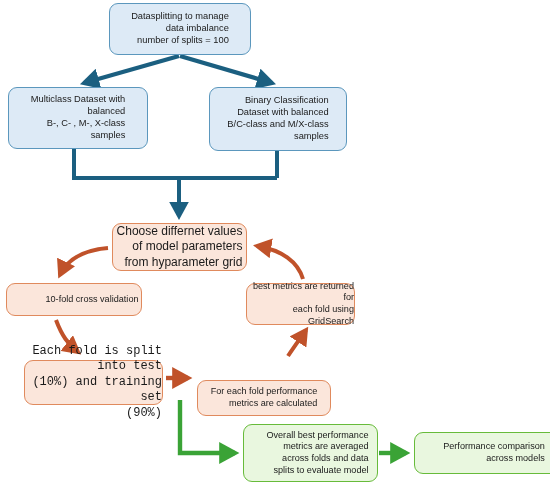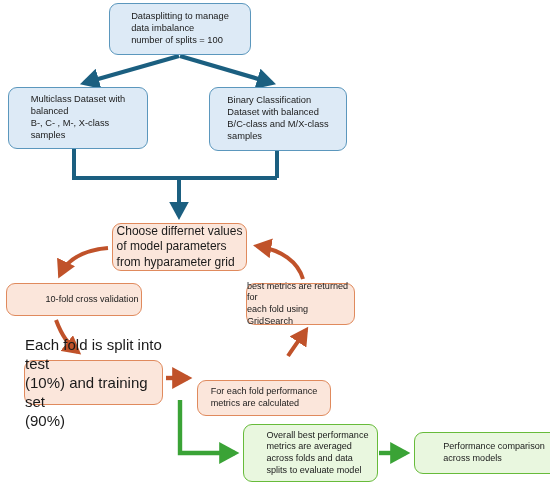--- a/index.html
+++ b/index.html
@@ -14,21 +14,21 @@
     background: #ffffff;
     font-family: "Liberation Sans", sans-serif;
     overflow: hidden;
   }
   .node {
     position: absolute;
     box-sizing: border-box;
     display: flex;
     align-items: center;
     justify-content: center;
-    text-align: left;
+    text-align: right;
     border-radius: 9px;
     border-width: 1.6px;
     border-style: solid;
     color: #1a1a1a;
     line-height: 1.28;
     white-space: pre-line;
     z-index: 3;
   }
   .blue {
     background: #ddeaf6;
@@ -43,21 +43,21 @@
     border-color: #67bb3a;
     padding-left: 14px;
   }
   
   #n-datasplit { left: 109px; top: 3px;  width: 142px; height: 52px; font-size: 9.3px; }
   #n-multiclass{ left: 8px;   top: 87px; width: 140px; height: 62px; font-size: 9.3px; }
   #n-binary    { left: 209px; top: 87px; width: 138px; height: 64px; font-size: 9.3px; }
   #n-choose    { left: 112px; top: 223px; width: 135px; height: 48px; font-size: 12px; }
   #n-tenfold   { left: 6px;   top: 283px; width: 136px; height: 33px; font-size: 9.1px; padding-left: 36px; }
   #n-best      { left: 246px; top: 283px; width: 109px; height: 42px; font-size: 9.1px; }
-  #n-eachfold  { left: 24px;  top: 360px; width: 139px; height: 45px; font-size: 15px; }
+  #n-eachfold  { left: 24px;  top: 360px; width: 139px; height: 45px; font-size: 12px; font-family: Liberation Mono, monospace; }
   #n-foreach   { left: 197px; top: 360px; width: 134px; height: 36px; font-size: 9.1px; margin-top: 20px; }
   #n-overall   { left: 243px; top: 424px; width: 135px; height: 58px; font-size: 9.1px; }
   #n-compare   { left: 414px; top: 432px; width: 146px; height: 42px; font-size: 9.1px; }
 
   #edges {
     position: absolute;
     left: 0; top: 0;
     width: 550px;
     height: 494px;
     z-index: 1;

